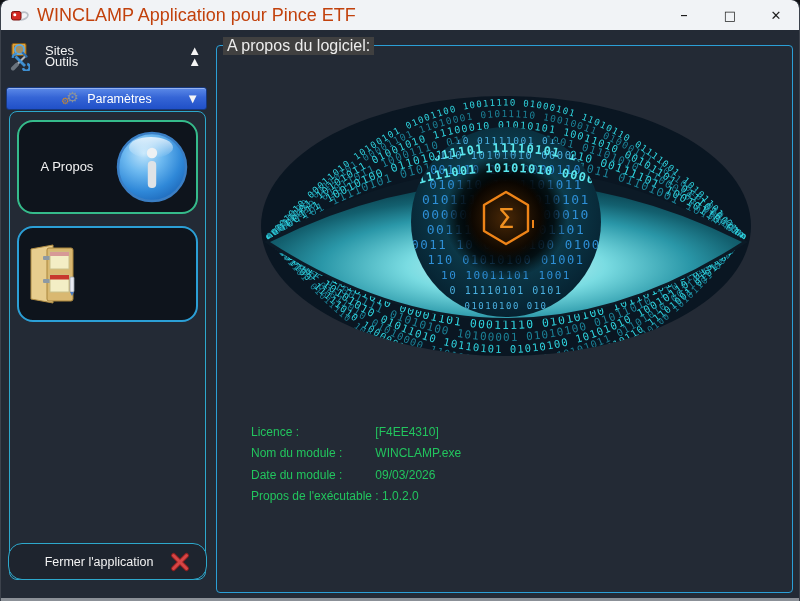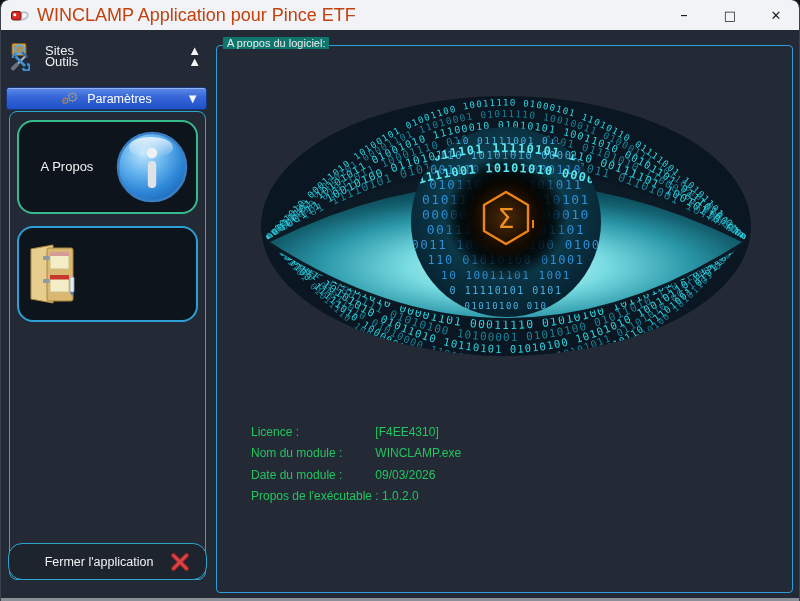--- a/index.html
+++ b/index.html
@@ -67,22 +67,22 @@
     color:#f2f2f2;font-size:12.5px;cursor:default;
   }
   .close-app .close-label{flex:1;text-align:center;padding-left:14px;}
   .close-app .close-icon{margin-right:9px;display:flex;}
   
   .groupbox{
     position:absolute;left:215px;top:15px;width:577px;height:548px;
     border:1px solid #2b9fd6;border-radius:4px;
   }
   .groupbox .legend{
-    position:absolute;left:6px;top:-9px;background:#0f766e;padding:0 4px;
-    font-size:11px;color:#ececec;
+    position:absolute;left:6px;top:-9px;background:#404040;padding:0 4px;
+    font-size:16px;color:#ececec;
   }
   .eye-wrap{position:absolute;left:38px;top:48px;width:502px;height:280px;}
   .license{position:absolute;left:34px;top:352px;font-size:12px;color:#22c55e;margin-top:24px;}
   .lic-row{line-height:21.4px;white-space:nowrap;}
   .lic-label{display:inline-block;min-width:121px;}
 </style>
 </head>
 <body>
 
 <div class="window">

